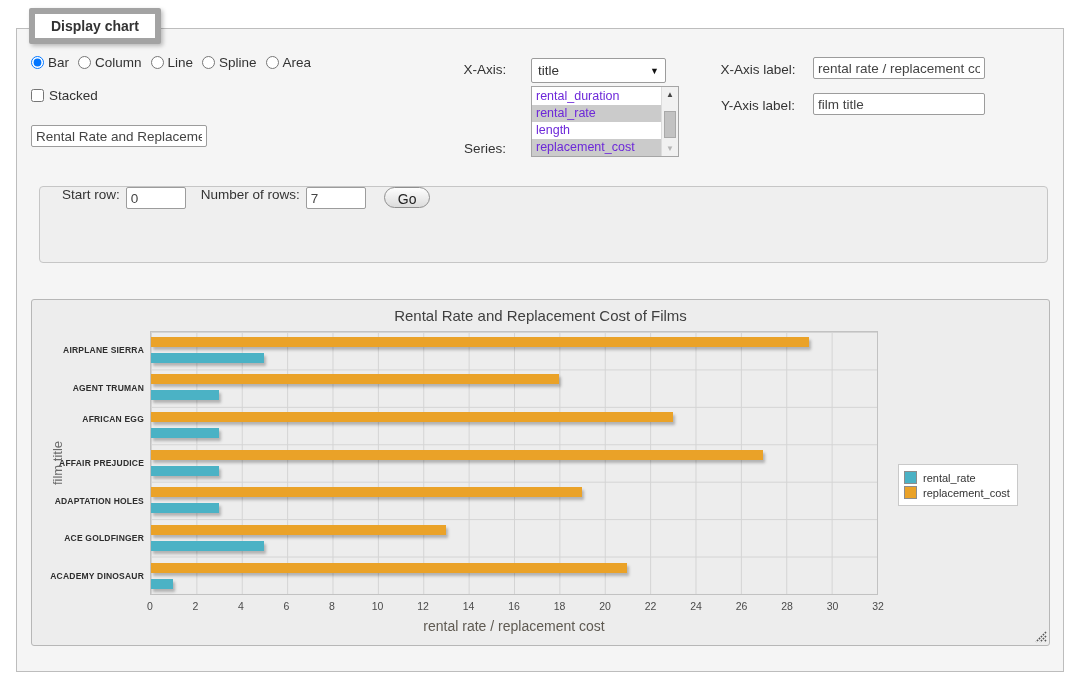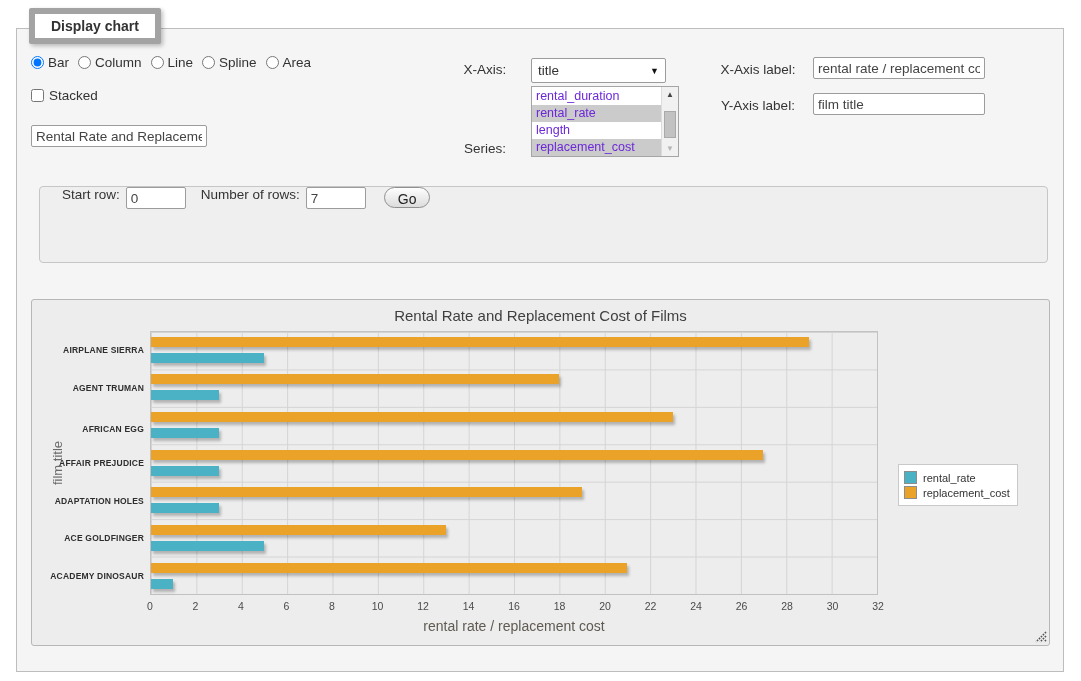--- a/index.html
+++ b/index.html
@@ -188,21 +188,21 @@
           <div class="legend-row">
             <span class="legend-swatch" style="background: rgb(234, 162, 40);"></span>
             <span class="legend-text">replacement_cost</span>
           </div>
         </div>
       <svg class="resize-grip" viewBox="0 0 13 13">
         <path d="M12 2 L2 12 M12 6 L6 12 M12 10 L10 12" stroke="#555" stroke-width="1.6" fill="none" stroke-dasharray="1.6,1.2"></path>
       </svg>
     <div class="cat-label" style="top: 68.7143px; height: 37.7143px;">AGENT TRUMAN</div>
         <div class="cat-label" style="top: 31px; height: 37.7143px;">AIRPLANE SIERRA</div>
-        <div class="cat-label" style="top: 110px; height: 37.7143px;">AFRICAN EGG</div>
+        <div class="cat-label" style="top: 100px; height: 37.7143px;">AFRICAN EGG</div>
         <div class="cat-label" style="top: 181.857px; height: 37.7143px;">ADAPTATION HOLES</div>
         <div class="cat-label" style="top: 144.143px; height: 37.7143px;">AFFAIR PREJUDICE</div>
         <div class="cat-label" style="top: 219.571px; height: 37.7143px;">ACE GOLDFINGER</div>
         <div class="cat-label" style="top: 257.286px; height: 37.7143px;">ACADEMY DINOSAUR</div>
         <span class="tick-label" style="left: 118px;">0</span>
         <span class="tick-label" style="left: 163.5px;">2</span>
         <span class="tick-label" style="left: 209px;">4</span>
         <span class="tick-label" style="left: 254.5px;">6</span>
         <span class="tick-label" style="left: 300px;">8</span>
         <span class="tick-label" style="left: 345.5px;">10</span>

